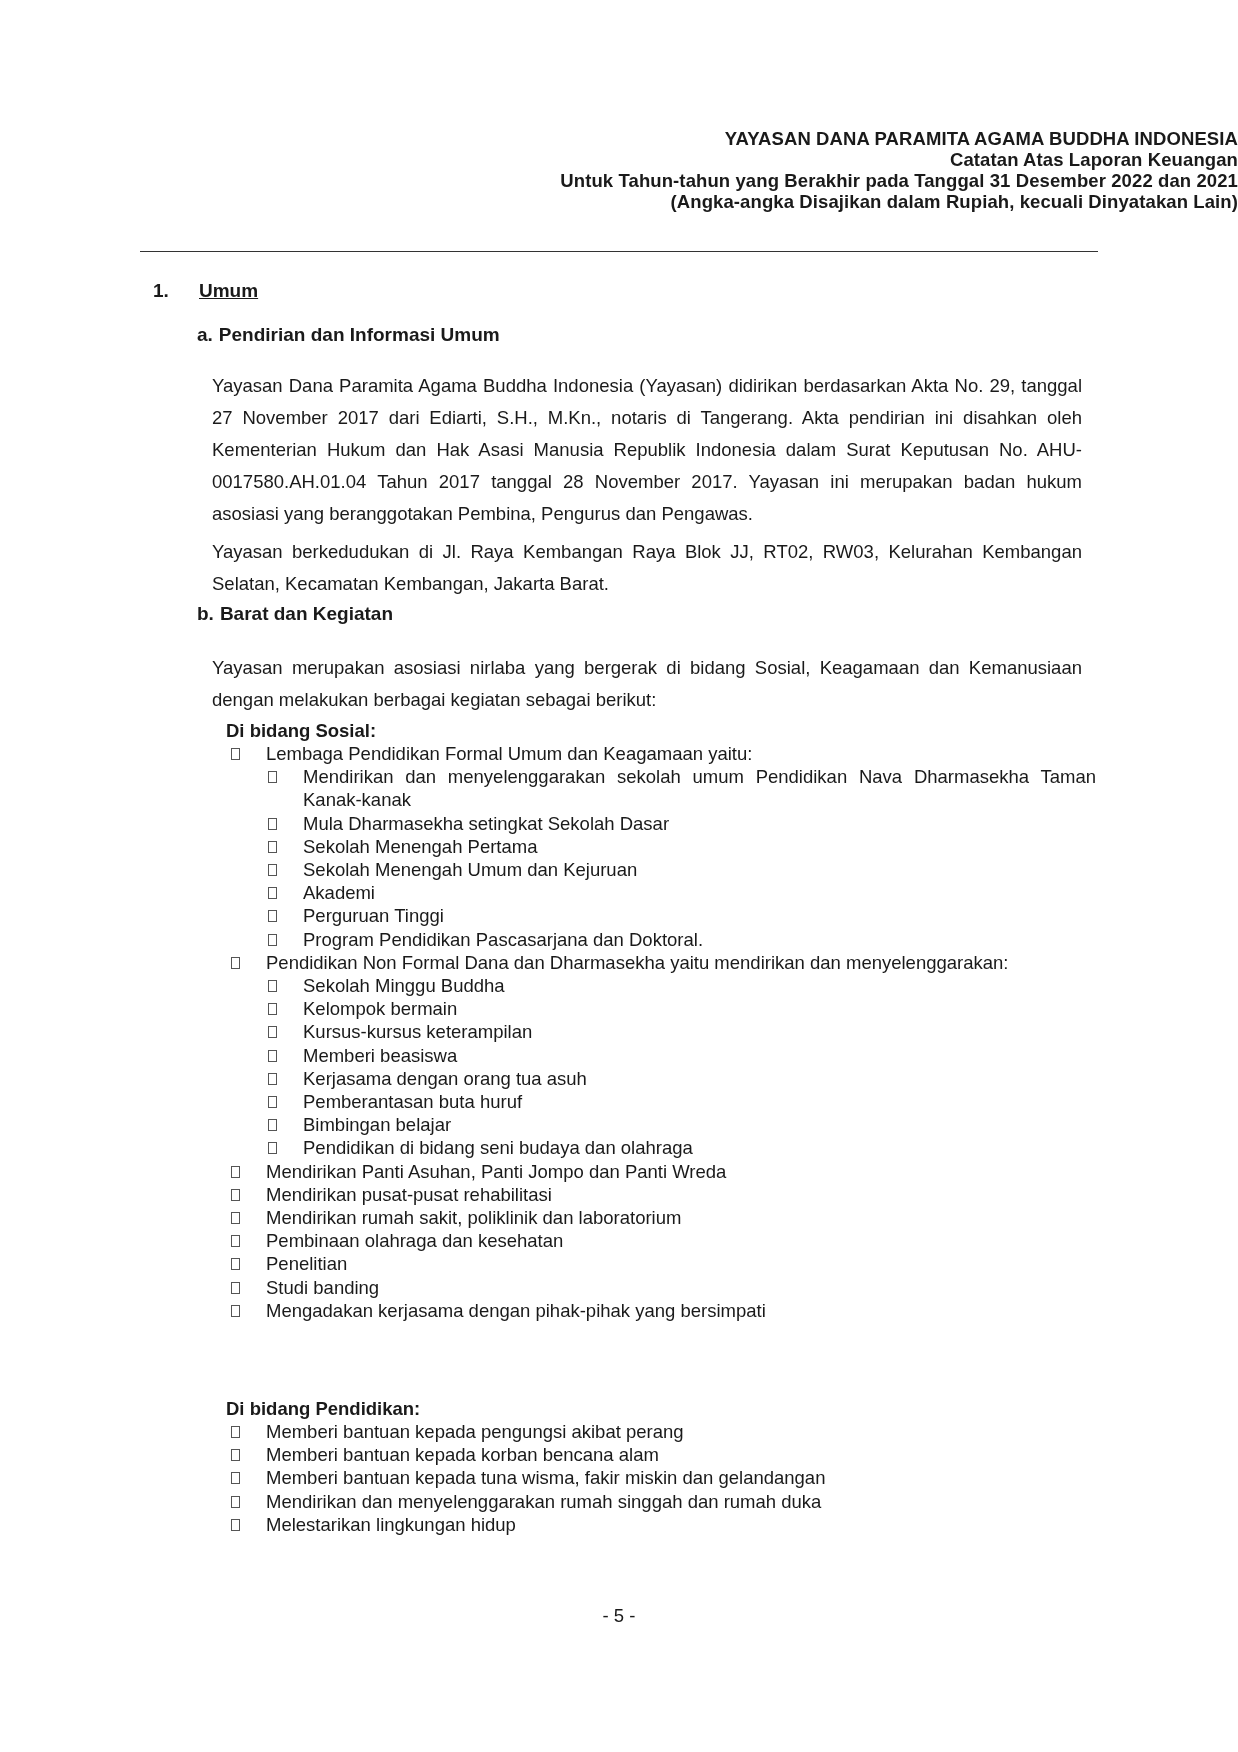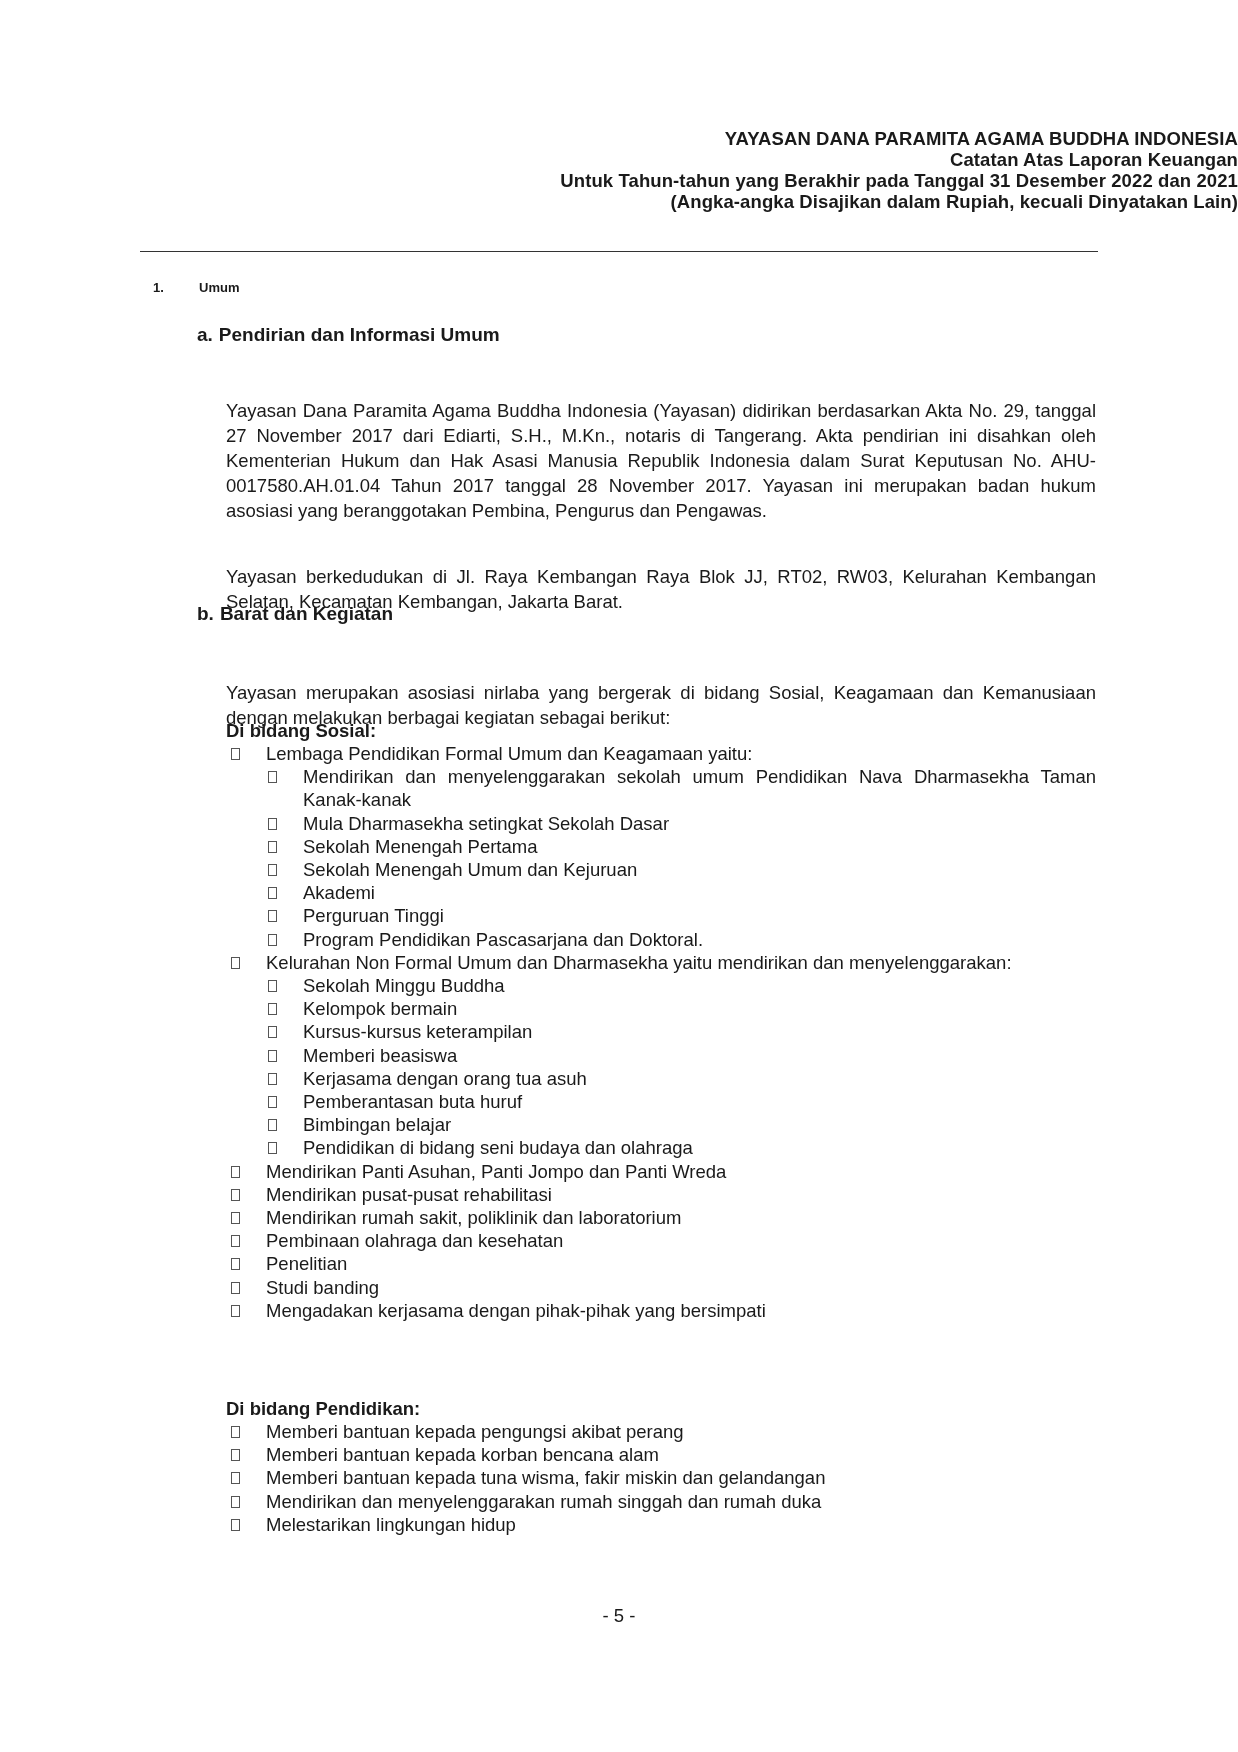--- a/index.html
+++ b/index.html
@@ -10,30 +10,30 @@
   .header {
     position: absolute; top: 128px; left: 0; width: 1238px;
     text-align: right; font-weight: bold; font-size: 18.5px; line-height: 21px;
   }
   .header div { letter-spacing: 0.1px; }
   .rule {
     position: absolute; top: 251px; left: 140px; width: 958px; height: 0;
     border-top: 1.5px solid #333;
   }
   .sec1 {
-    position: absolute; top: 280px; left: 153px; font-weight: bold; font-size: 13px;
+    position: absolute; top: 280px; left: 153px; font-weight: bold; font-size: 19px; text-decoration: underline;
   }
   .sec1 .num { display: inline-block; width: 46px; }
   .subhead {
     position: absolute; left: 197px; font-weight: bold; font-size: 19px;
   }
   .subhead .letter { display: inline-block; width 22px; margin-right: 6px; }
   .para {
-    position: absolute; left: 226px; width: 870px; font-size: 18.5px; line-height: 25px;
-    text-align: justify; text-align-last: left; margin-top: 28px;
+    position: absolute; left: 212px; width: 870px; font-size: 18.5px; line-height: 32px;
+    text-align: justify; text-align-last: left;
   }
   .field-title {
     position: absolute; left: 226px; font-weight: bold; font-size: 18.5px;
   }
   .list {
     position: absolute; left: 226px; width: 870px; font-size: 18.5px; line-height: 23.2px;
     margin: 0; padding: 0; list-style: none;
   }
   .list li { position: relative; padding-left: 40px; }
   .list li.sub { padding-left: 77px; }
@@ -81,21 +81,21 @@
 
 <ul class="list" style="top:742px;">
   <li><span class="box"></span><span>Lembaga Pendidikan Formal Umum dan Keagamaan yaitu:</span></li>
   <li class="sub justify"><span class="box"></span><span>Mendirikan dan menyelenggarakan sekolah umum Pendidikan Nava Dharmasekha Taman Kanak-kanak</span></li>
   <li class="sub"><span class="box"></span><span>Mula Dharmasekha setingkat Sekolah Dasar</span></li>
   <li class="sub"><span class="box"></span><span>Sekolah Menengah Pertama</span></li>
   <li class="sub"><span class="box"></span><span>Sekolah Menengah Umum dan Kejuruan</span></li>
   <li class="sub"><span class="box"></span><span>Akademi</span></li>
   <li class="sub"><span class="box"></span><span>Perguruan Tinggi</span></li>
   <li class="sub"><span class="box"></span><span>Program Pendidikan Pascasarjana dan Doktoral.</span></li>
-  <li class="justify"><span class="box"></span><span>Kelurahan Non Formal Umum dan Dharmasekha yaitu mendirikan dan menyelenggarakan:</span></li>
+  <li class="justify"><span class="box"></span><span>Pendidikan Non Formal Dana dan Dharmasekha yaitu mendirikan dan menyelenggarakan:</span></li>
   <li class="sub"><span class="box"></span><span>Sekolah Minggu Buddha</span></li>
   <li class="sub"><span class="box"></span><span>Kelompok bermain</span></li>
   <li class="sub"><span class="box"></span><span>Kursus-kursus keterampilan</span></li>
   <li class="sub"><span class="box"></span><span>Memberi beasiswa</span></li>
   <li class="sub"><span class="box"></span><span>Kerjasama dengan orang tua asuh</span></li>
   <li class="sub"><span class="box"></span><span>Pemberantasan buta huruf</span></li>
   <li class="sub"><span class="box"></span><span>Bimbingan belajar</span></li>
   <li class="sub"><span class="box"></span><span>Pendidikan di bidang seni budaya dan olahraga</span></li>
   <li><span class="box"></span><span>Mendirikan Panti Asuhan, Panti Jompo dan Panti Wreda</span></li>
   <li><span class="box"></span><span>Mendirikan pusat-pusat rehabilitasi</span></li>

